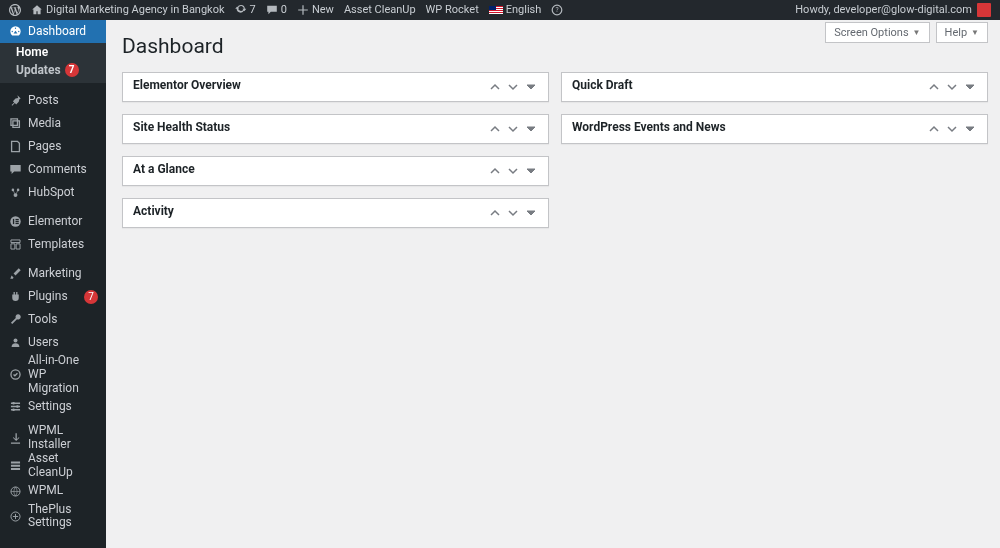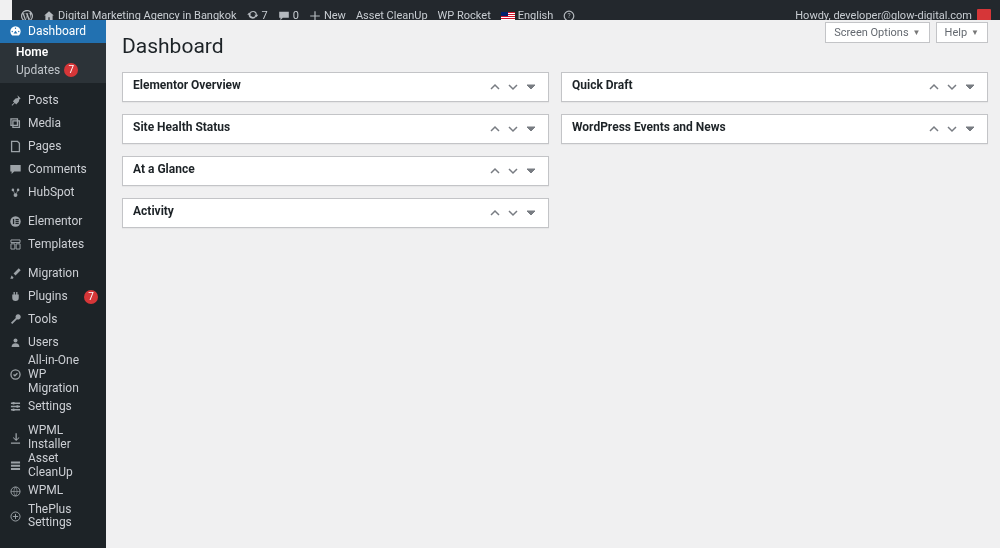--- a/index.html
+++ b/index.html
@@ -10,26 +10,26 @@
     background: #f0f0f1;
     width: 1000px;
     height: 548px;
     overflow: hidden;
     position: relative;
   }
 
   
   #adminbar {
     position: absolute;
-    top: 0; left: 12px; right: 0;
+    top: 0; left: 0; right: 0;
     height: 32px;
     background: #23282d;
     color: #b4b9be;
     display: flex;
-    align-items: center;
+    align-items: flex-start;
     font-size: 11px;
     line-height: 20px;
     padding: 0 4px;
   }
   #adminbar .ab-left { display: flex; align-items: center; flex: 1; }
   #adminbar .ab-right { display: flex; align-items: center; }
   .ab-item {
     display: flex;
     align-items: center;
     padding: 0 5px;
@@ -109,20 +109,21 @@
   .submenu {
     background: #2c3338;
   }
   .sub-item {
     padding: 2px 8px 2px 16px;
     color: #c0c5ca;
     cursor: pointer;
     display: flex;
     align-items: center;
     min-height: 18px;
+    font-weight: bold;
   }
   .sub-item.current { color: #fff; font-weight: 300; }
   .badge {
     display: inline-block;
     min-width: 14px;
     height: 14px;
     border-radius: 7px;
     background: #d63638;
     color: #fff;
     font-size: 10px;
@@ -359,21 +360,21 @@
   </div>
 
   <div class="separator"></div>
 
   <div class="menu-item">
     <span class="icon">
         <svg viewBox="0 0 20 20">
           <path d="M15 2l3 3-8 8-3-3zM4 13l3 3-1 2-4 0z"></path>
         </svg>
       </span>
-    <span class="label">Migration</span>
+    <span class="label">Marketing</span>
   </div>
   <div class="menu-item">
     <span class="icon">
         <svg viewBox="0 0 20 20">
           <path d="M7 3v4H5v5a5 5 0 0 0 10 0V7h-2V3h-2v4H9V3z"></path>
         </svg>
       </span>
     <span class="label">Plugins</span>
     <span class="badge">7</span>
   </div>

